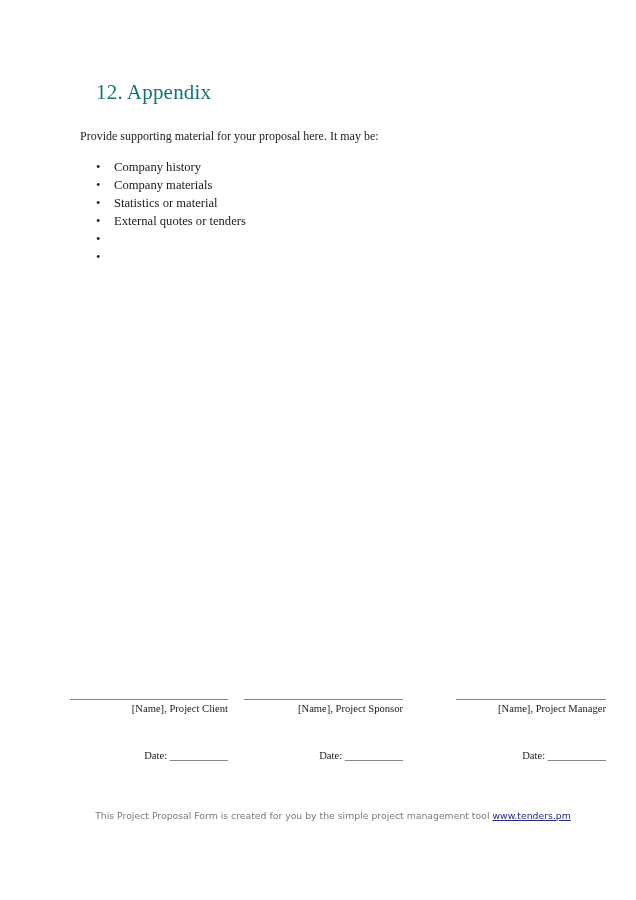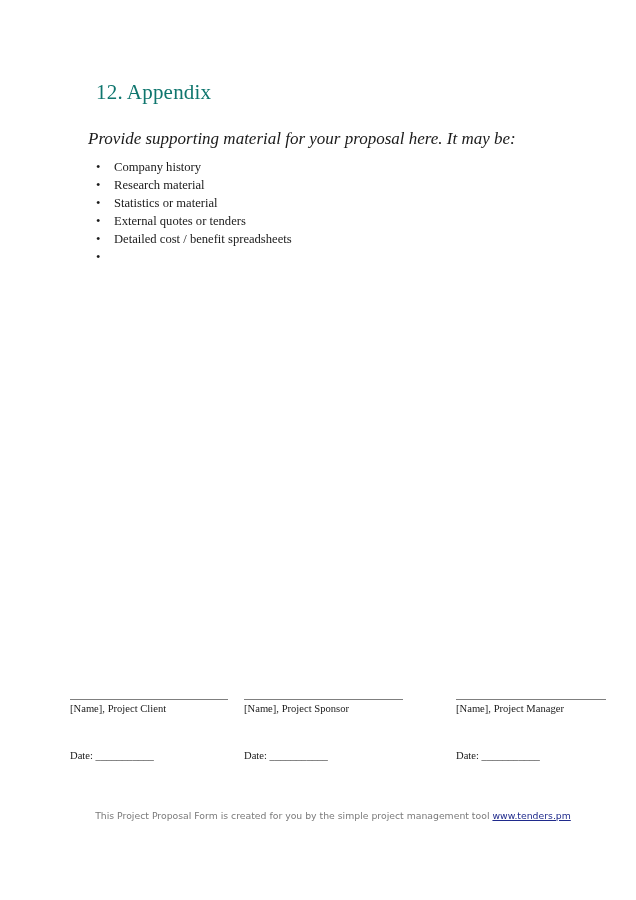--- a/index.html
+++ b/index.html
@@ -1,49 +1,49 @@
 <!DOCTYPE html>
 <html><head>
   <meta charset="utf-8">
   <style>
     html, body { margin: 0; padding: 0; background: #ffffff; }
     body { width: 636px; height: 900px; position: relative; overflow: hidden;
            font-family: "DejaVu Serif", "Liberation Serif", serif; color: #1a1a1a; }
     .heading { position: absolute; left: 96px; top: 80px; font-size: 21px; letter-spacing: 0.2px;
                font-family: "Liberation Serif", "DejaVu Serif", serif; color: #0f766e; }
     .heading .num { margin-right: 4px; }
-    .intro { position: absolute; left: 88px; top: 129px; font-size: 17px;
-             font-family: "Liberation Serif", serif; font-style: italic; }
+    .intro { position: absolute; left: 80px; top: 129px; font-size: 12px;
+             font-family: "Liberation Serif", serif; }
     ul.items { position: absolute; left: 96px; top: 158px; margin: 0; padding: 0; list-style: none;
                font-family: "Liberation Serif", serif; font-size: 12.6px; }
     ul.items li { height: 18px; line-height: 18px; position: relative; padding-left: 18px; }
     ul.items li .bullet { position: absolute; left: 0; top: 0; }
-    .sig { position: absolute; top: 699px; text-align: left; font-family: "Liberation Serif", serif; font-size: 10.6px; }
+    .sig { position: absolute; top: 699px; text-align: right; font-family: "Liberation Serif", serif; font-size: 10.6px; }
     .sig .line { border-top: 1px solid #7f7f7f; height: 0; }
     .sig .role { margin-top: 3px; }
     .sig .date { margin-top: 36px; }
     .footer { position: absolute; left: 0; width: 666px; top: 810px; text-align: center;
               font-family: "DejaVu Sans", "Liberation Sans", sans-serif; font-size: 9.3px; color: #7a7a7a; }
     .footer a { color: #1f2a8c; text-decoration: underline; }
   </style>
 </head>
 <body>
 
 <div class="heading">
   <span class="num">12.</span><span>Appendix</span>
 </div>
 
 <div class="intro">Provide supporting material for your proposal here. It may be:</div>
 
 <ul class="items">
   <li><span class="bullet">•</span><span>Company history</span></li>
-  <li><span class="bullet">•</span><span>Research material</span></li>
+  <li><span class="bullet">•</span><span>Company materials</span></li>
   <li><span class="bullet">•</span><span>Statistics or material</span></li>
   <li><span class="bullet">•</span><span>External quotes or tenders</span></li>
-  <li><span class="bullet">•</span><span>Detailed cost / benefit spreadsheets</span></li>
+  <li><span class="bullet">•</span></li>
   <li><span class="bullet">•</span></li>
 </ul>
 
 <div class="sig" style="left:70px;width:158px;">
   <div class="line"></div>
   <div class="role">[Name], Project Client</div>
   <div class="date">Date: ___________</div>
 </div>
 
 <div class="sig" style="left:244px;width:159px;">

